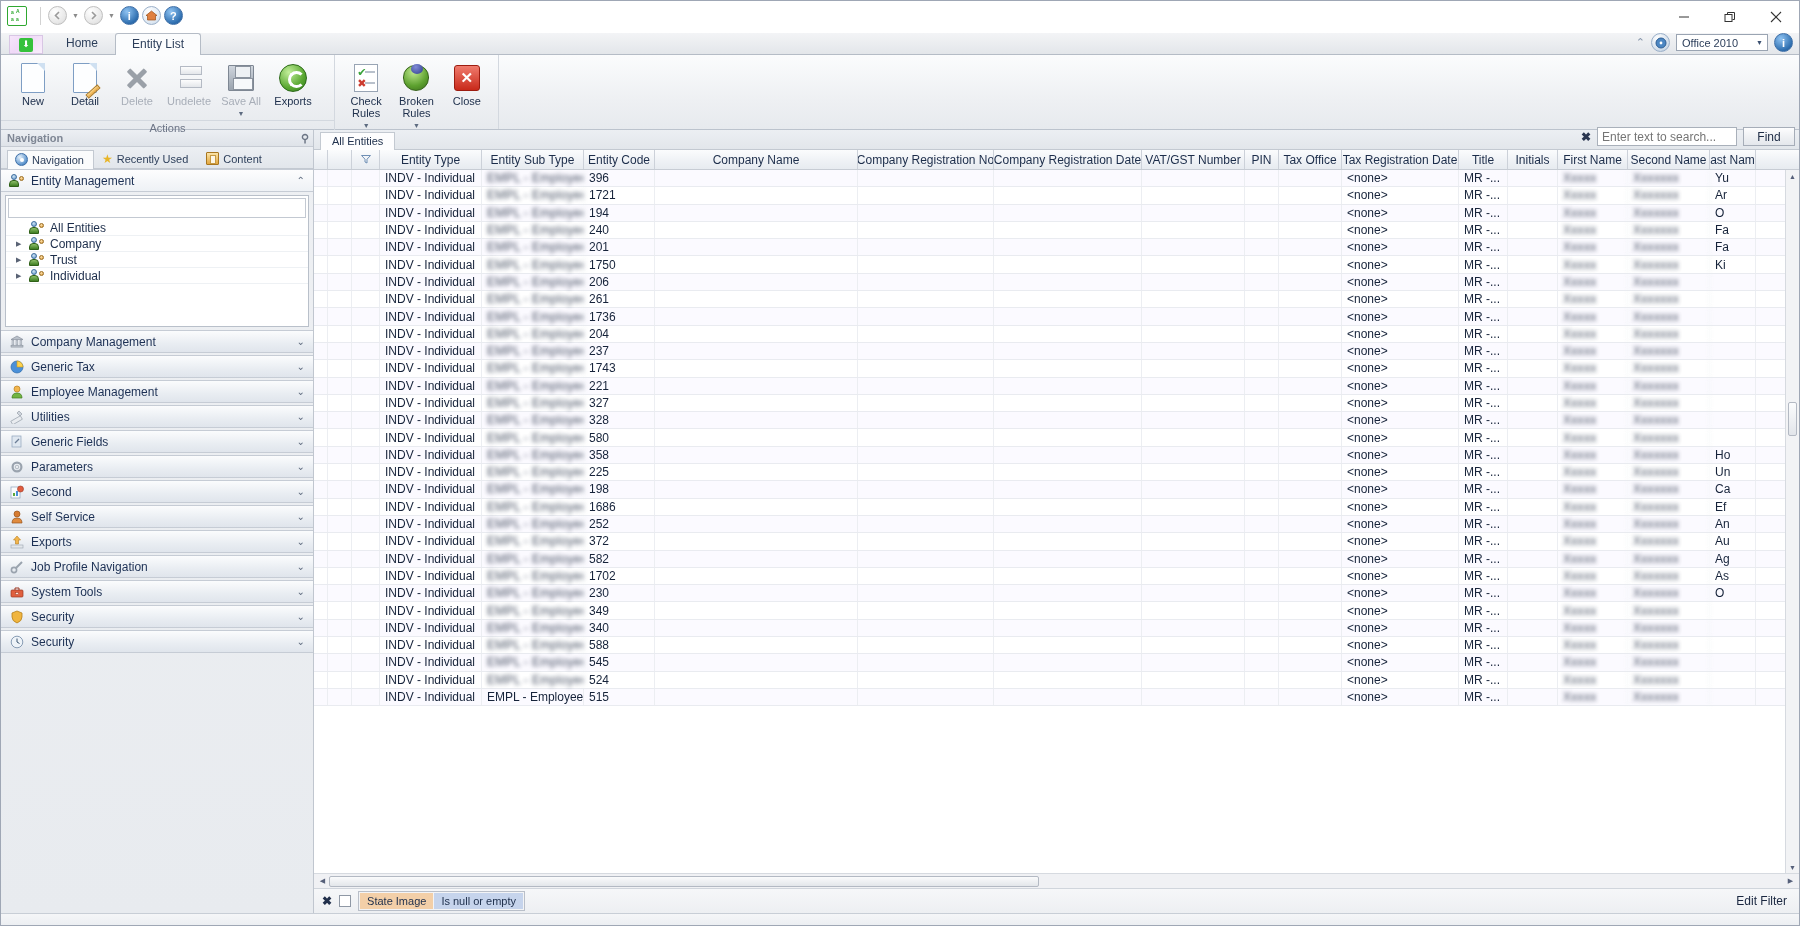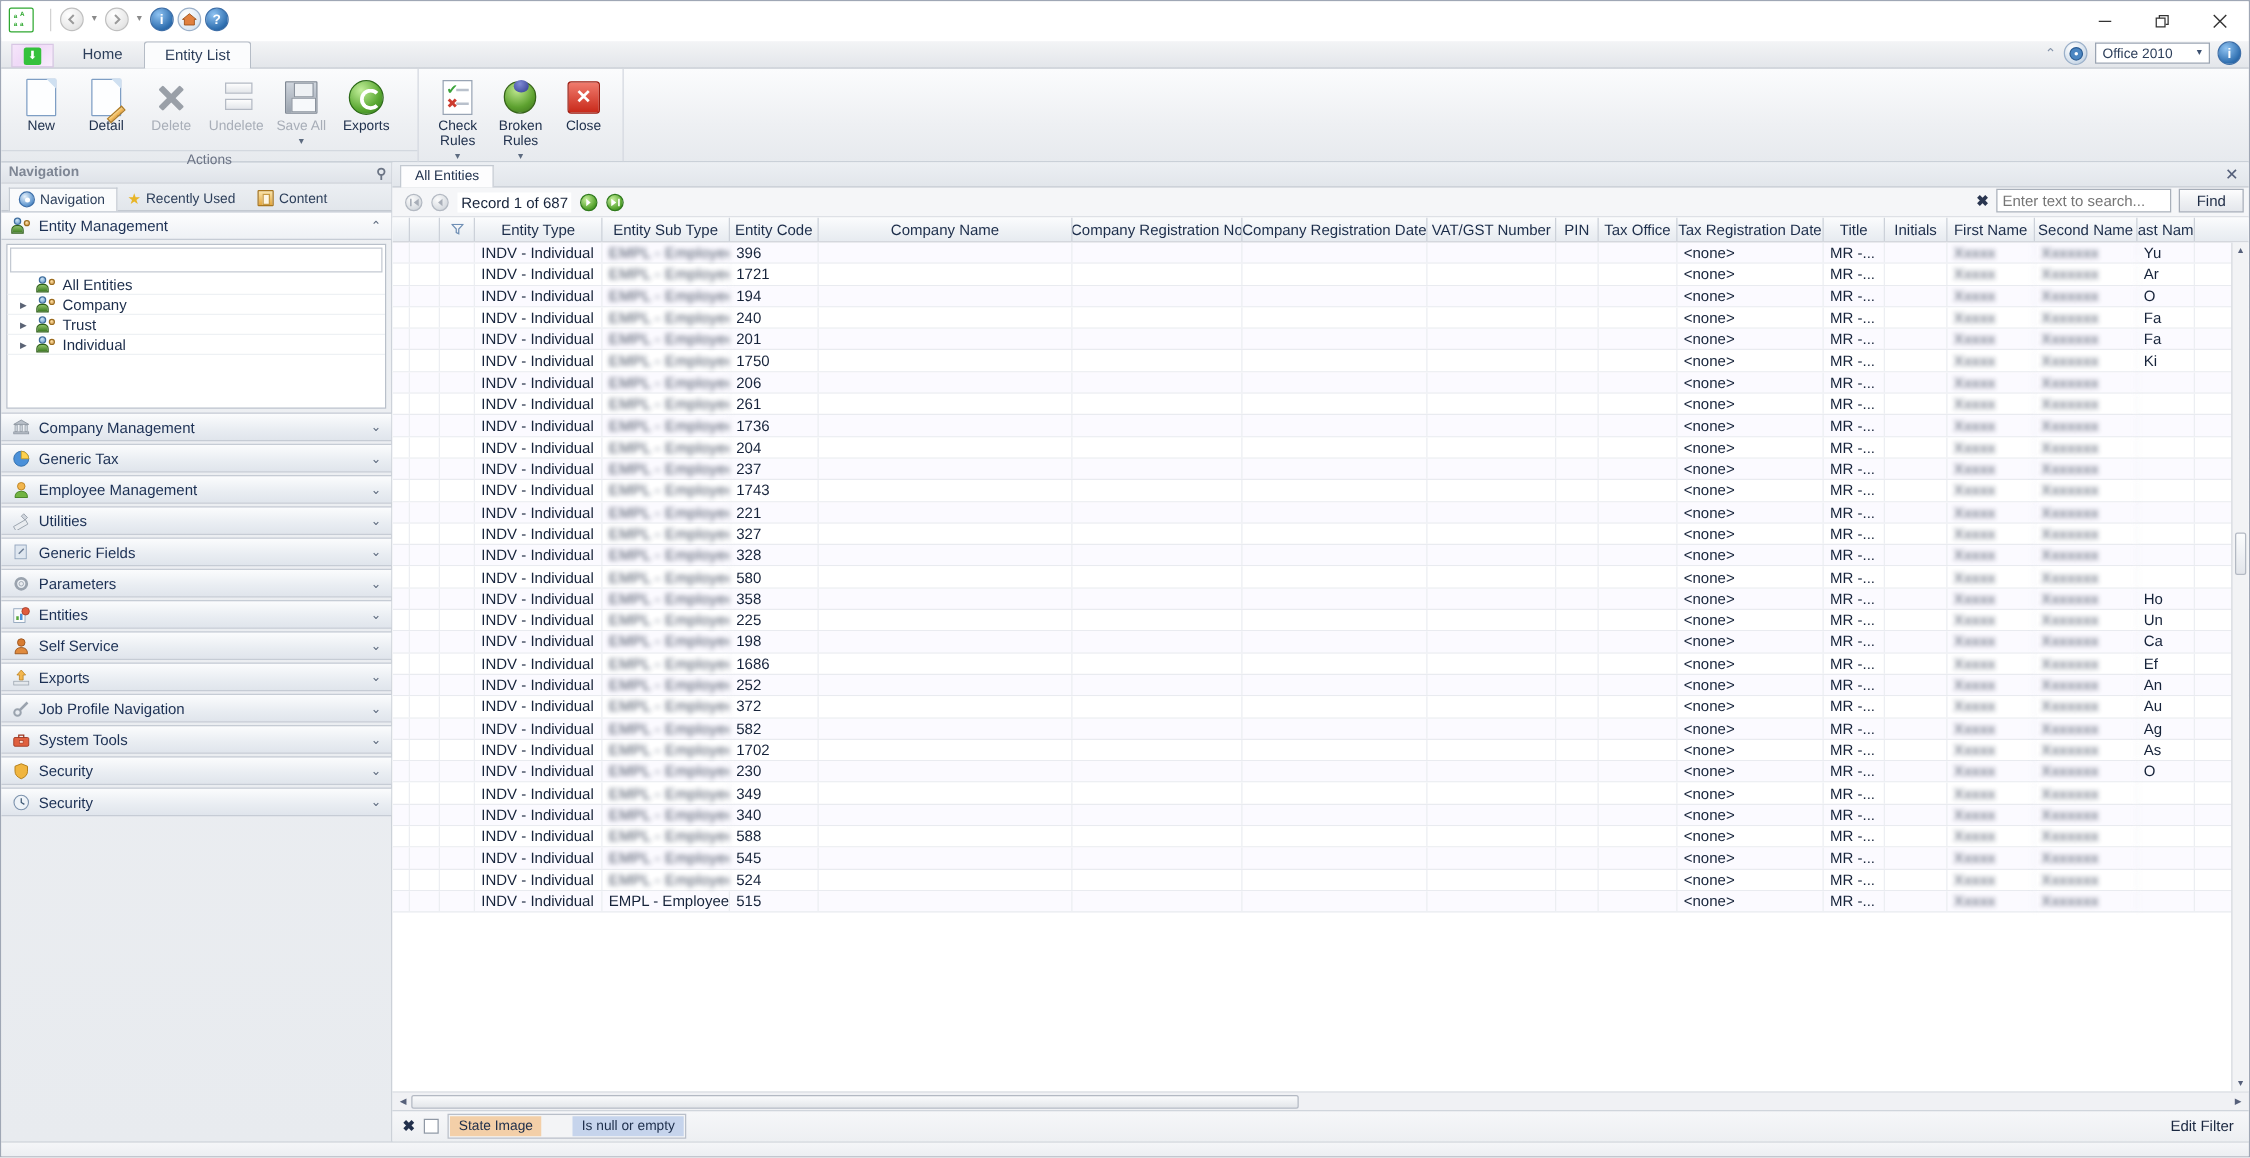--- a/index.html
+++ b/index.html
@@ -408,21 +408,21 @@
     padding: 0 8px; gap: 7px; position: relative;
   }
   .fb-x { font-size: 12px; font-weight: bold; color: #22304c; }
   .fb-check { width: 12px; height: 12px; border: 1px solid #8f98a5; background: #fff; }
   .fb-group {
     display: flex; align-items: center; border: 1px solid #b9bfc9;
     background: #f3f4f6; padding: 1px; gap: 1px;
   }
   .chip { padding: 2px 7px; font-size: 11px; color: #1c2d4a; }
   .chip.col { background: #f3cfa8; }
-  .chip.cond { background: #c6d4ec; margin-left: 24px; }
+  .chip.cond { background: #c6d4ec; }
   .edit-filter {
     position: absolute; right: 12px; font-size: 12px; color: #1a2740;
     text-decoration: none;
   }
 
   .statusbar {
     height: 16px; background: linear-gradient(#f5f6f8,#e9ecf0);
     border-top: 1px solid #c8ced6;
   }
 </style>
@@ -733,21 +733,21 @@
 
       <div class="acc-header">
         <span class="nav-ico">
           <svg width="14" height="14" viewBox="0 0 14 14">
               <rect x="1" y="2" width="9" height="11" fill="#fafbfc" stroke="#8fa3bb" stroke-width=".7"></rect>
               <rect x="3" y="8" width="2" height="3" fill="#59a83c"></rect>
               <rect x="6" y="6" width="2" height="5" fill="#4a90d9"></rect>
               <circle cx="10.5" cy="4" r="3" fill="#e05c3e" stroke="#9c3620" stroke-width=".6"></circle>
             </svg>
         </span>
-        <span>Entities</span>
+        <span>Second</span>
         <span class="chev">⌄</span>
       </div>
 
       <div class="acc-header">
         <span class="nav-ico">
           <svg width="14" height="14" viewBox="0 0 14 14">
               <circle cx="7" cy="4" r="3" fill="#d77c32" stroke="#97511a" stroke-width=".7"></circle>
               <path d="M2 13 Q2 8 7 8 Q12 8 12 13 Z" fill="#e08b3e" stroke="#97511a" stroke-width=".7"></path>
             </svg>
         </span>
@@ -812,45 +812,20 @@
 
       <div style="flex:1"></div>
     </div>
 
     <div class="docarea">
       <div class="doc-tabbar">
         <div class="dtab">All Entities</div>
         <span class="doc-close">✕</span>
       </div>
 
-      <div class="nav-record-bar">
-        <span class="rec-btn">
-          <svg width="9" height="8" viewBox="0 0 9 8">
-              <rect x="1" y="1" width="1.3" height="6" fill="#a8aeb8"></rect>
-              <path d="M8 1 L4 4 L8 7 Z" fill="#a8aeb8"></path>
-            </svg>
-        </span>
-        <span class="rec-btn">
-          <svg width="8" height="8" viewBox="0 0 8 8">
-              <path d="M6 1 L2.5 4 L6 7 Z" fill="#a8aeb8"></path>
-            </svg>
-        </span>
-        <span class="rec-label">Record 1 of 687</span>
-        <span class="rec-btn on">
-          <svg width="8" height="8" viewBox="0 0 8 8">
-              <path d="M2 1 L5.5 4 L2 7 Z" fill="#ffffff"></path>
-            </svg>
-        </span>
-        <span class="rec-btn on">
-          <svg width="9" height="8" viewBox="0 0 9 8">
-              <path d="M1 1 L5 4 L1 7 Z" fill="#ffffff"></path>
-              <rect x="6.5" y="1" width="1.3" height="6" fill="#ffffff"></rect>
-            </svg>
-        </span>
-      </div>
 
 
       <div style="position:relative;height:0">
         <div class="search-wrap" style="top:-23px">
           <span class="clear-x">✖</span>
           <input class="search-input" value="" placeholder="Enter text to search..." style="">
           <div class="find-btn">Find</div>
         </div>
       </div>
 

